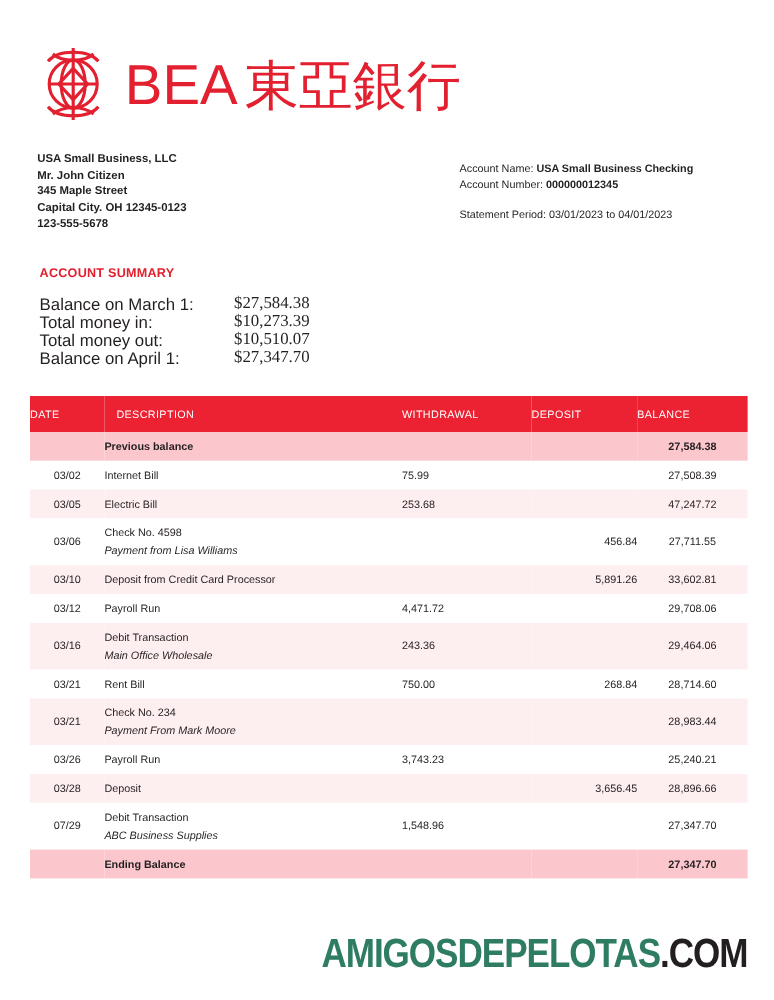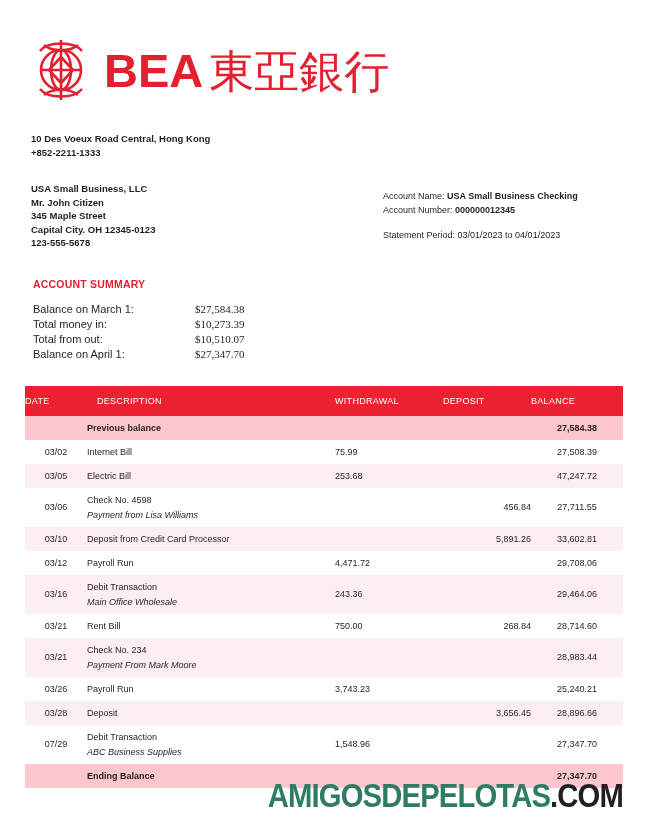--- a/index.html
+++ b/index.html
@@ -23,21 +23,21 @@
 
   .wordmark {
     margin-left: 12px;
     display: flex;
     align-items: baseline;
     color: #e2202f;
   }
   .wordmark-latin {
     font-size: 47px;
     letter-spacing: 0px;
-    font-weight: 700;
+    font-weight: 400;
     line-height: 1;
     font-family: "Liberation Sans", sans-serif;
   }
   .wordmark-cjk {
     font-size: 45px;
     line-height: 1;
     margin-left: 6px;
     font-family: "DejaVu Sans", sans-serif;
     font-weight: 400;
   }
@@ -75,21 +75,21 @@
 
   
   .summary { margin: 28px 0 0 33px; }
   .summary-title {
     color: #e2202f;
     font-size: 10.5px;
     font-weight: bold;
     letter-spacing: 0.2px;
     margin-bottom: 12px;
   }
-  .summary-table { font-size: 11px; line-height: 15px; border-collapse: collapse; }
+  .summary-table { font-size: 14px; line-height: 15px; border-collapse: collapse; }
   .summary-table td { padding: 0; }
   .summary-table td.k { width: 162px; font-weight: 400; }
   .summary-table td.v { font-weight: 400; font-family: Liberation Serif, serif; }
 
   
   .txn-wrap { margin: 24px 22px 0 25px; }
   table.txn { width: 100%; border-collapse: collapse; table-layout: fixed; }
 
   table.txn thead th {
     background: #ec2131;
@@ -175,24 +175,20 @@
           <path d="M14 59 C22 52 40 52 48 59"></path>
         </g>
       </svg>
     </div>
     <div class="wordmark">
       <span class="wordmark-latin">BEA</span>
       <span class="wordmark-cjk">東亞銀行</span>
     </div>
   </div>
 
-  <div class="bank-address">
-    <div>10 Des Voeux Road Central, Hong Kong</div>
-    <div>+852-2211-1333</div>
-  </div>
 
   <div class="info-row">
 
     <div class="customer-block">
       <div>USA Small Business, LLC</div>
       <div>Mr. John Citizen</div>
       <div>345 Maple Street</div>
       <div>Capital City. OH 12345-0123</div>
       <div>123-555-5678</div>
     </div>
@@ -219,21 +215,21 @@
       <tbody>
         <tr>
           <td class="k">Balance on March 1:</td>
           <td class="v">$27,584.38</td>
         </tr>
         <tr>
           <td class="k">Total money in:</td>
           <td class="v">$10,273.39</td>
         </tr>
         <tr>
-          <td class="k">Total from out:</td>
+          <td class="k">Total money out:</td>
           <td class="v">$10,510.07</td>
         </tr>
         <tr>
           <td class="k">Balance on April 1:</td>
           <td class="v">$27,347.70</td>
         </tr>
       </tbody>
     </table>
   </div>
 

